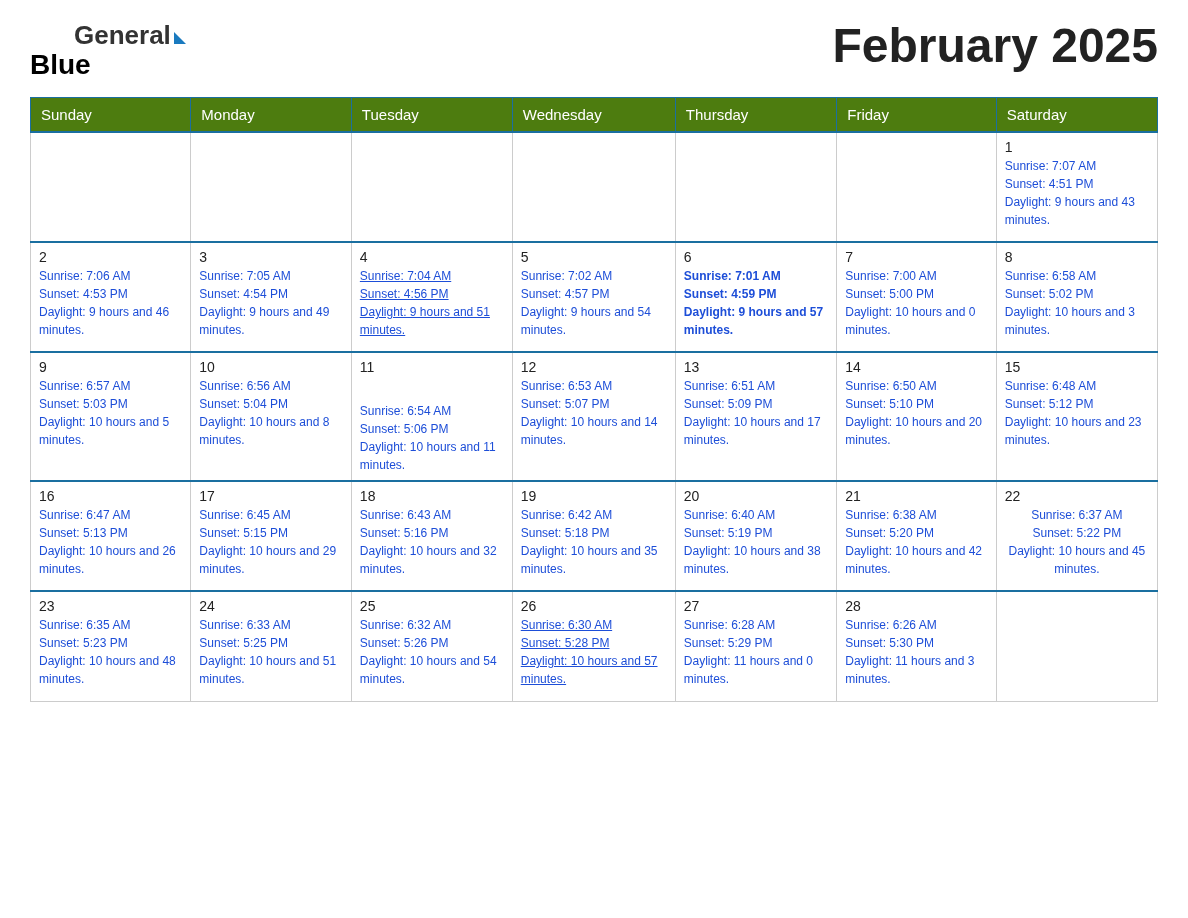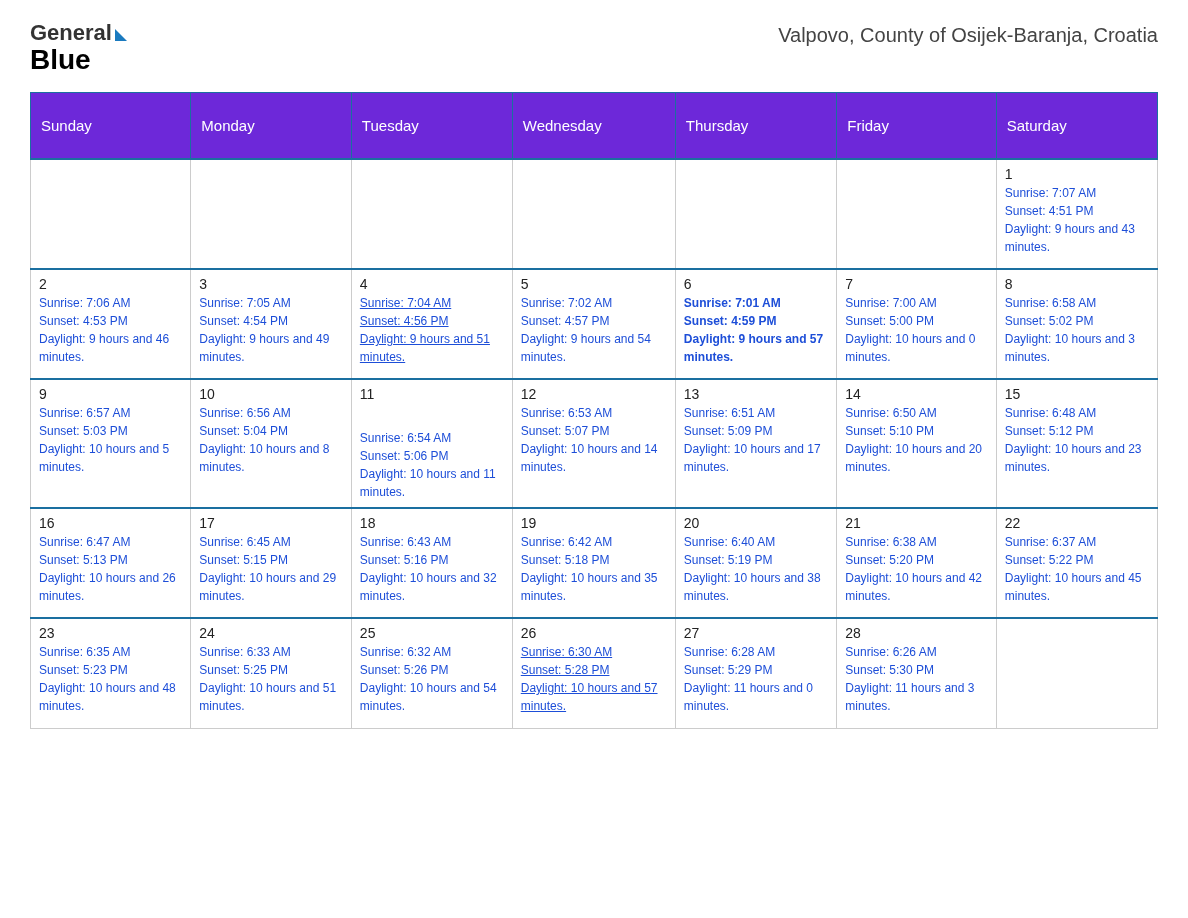--- a/index.html
+++ b/index.html
@@ -19,23 +19,24 @@
     .logo {
       display: flex;
       flex-direction: column;
       align-items: flex-start;
     }
     .logo-top {
       display: flex;
       align-items: center;
     }
     .logo-general {
-      font-size: 22px;
+      font-size: 26px;
       font-weight: bold;
       color: #333;
+      margin-left: 44px;
     }
     .logo-arrow {
       width: 0;
       height: 0;
       border-left: 12px solid #1a7abf;
       border-top: 12px solid transparent;
       border-bottom: 0px solid transparent;
       margin-left: 3px;
       margin-top: 4px;
     }
@@ -58,25 +59,25 @@
       font-size: 20px;
       color: #444;
       margin-top: 4px;
     }
     .calendar {
       width: 100%;
       border-collapse: collapse;
       border: 1px solid #999;
     }
     .calendar th {
-      background-color: #6d28d9;
+      background-color: #4d7c0f;
       color: #fff;
       font-size: 15px;
       font-weight: normal;
-      padding: 24px 10px;
+      padding: 8px 10px;
       text-align: left;
       border: 1px solid #1a6fa0;
     }
     .calendar td {
       vertical-align: top;
       padding: 6px 8px;
       border: 1px solid #ccc;
       width: 170px;
       min-height: 100px;
       font-size: 12.5px;
@@ -110,21 +111,21 @@
 
 <div class="header">
   <div class="logo">
     <div class="logo-top">
       <span class="logo-general">General</span>
       <div class="logo-arrow"></div>
     </div>
     <span class="logo-blue">Blue</span>
   </div>
   <div class="title-section">
-    <div class="location-title">Valpovo, County of Osijek-Baranja, Croatia</div>
+    <div class="month-title">February 2025</div>
   </div>
 </div>
 
 <table class="calendar">
   <thead>
     <tr>
       <th>Sunday</th>
       <th>Monday</th>
       <th>Tuesday</th>
       <th>Wednesday</th>
@@ -268,21 +269,21 @@
 Daylight: 10 hours and 38 minutes.</div>
         </td>
         <td>
           <span class="day-number">21</span>
           <div class="day-info" style="white-space: pre-line;">Sunrise: 6:38 AM
 Sunset: 5:20 PM
 Daylight: 10 hours and 42 minutes.</div>
         </td>
         <td>
           <span class="day-number">22</span>
-          <div class="day-info" style="white-space: pre-line;">Sunrise: 6:37 AM
+          <div class="day-info" style="white-space: pre-line; text-align: center;">Sunrise: 6:37 AM
 Sunset: 5:22 PM
 Daylight: 10 hours and 45 minutes.</div>
         </td>
       </tr>
       <tr class="week-row">
         <td>
           <span class="day-number">23</span>
           <div class="day-info" style="white-space: pre-line;">Sunrise: 6:35 AM
 Sunset: 5:23 PM
 Daylight: 10 hours and 48 minutes.</div>

